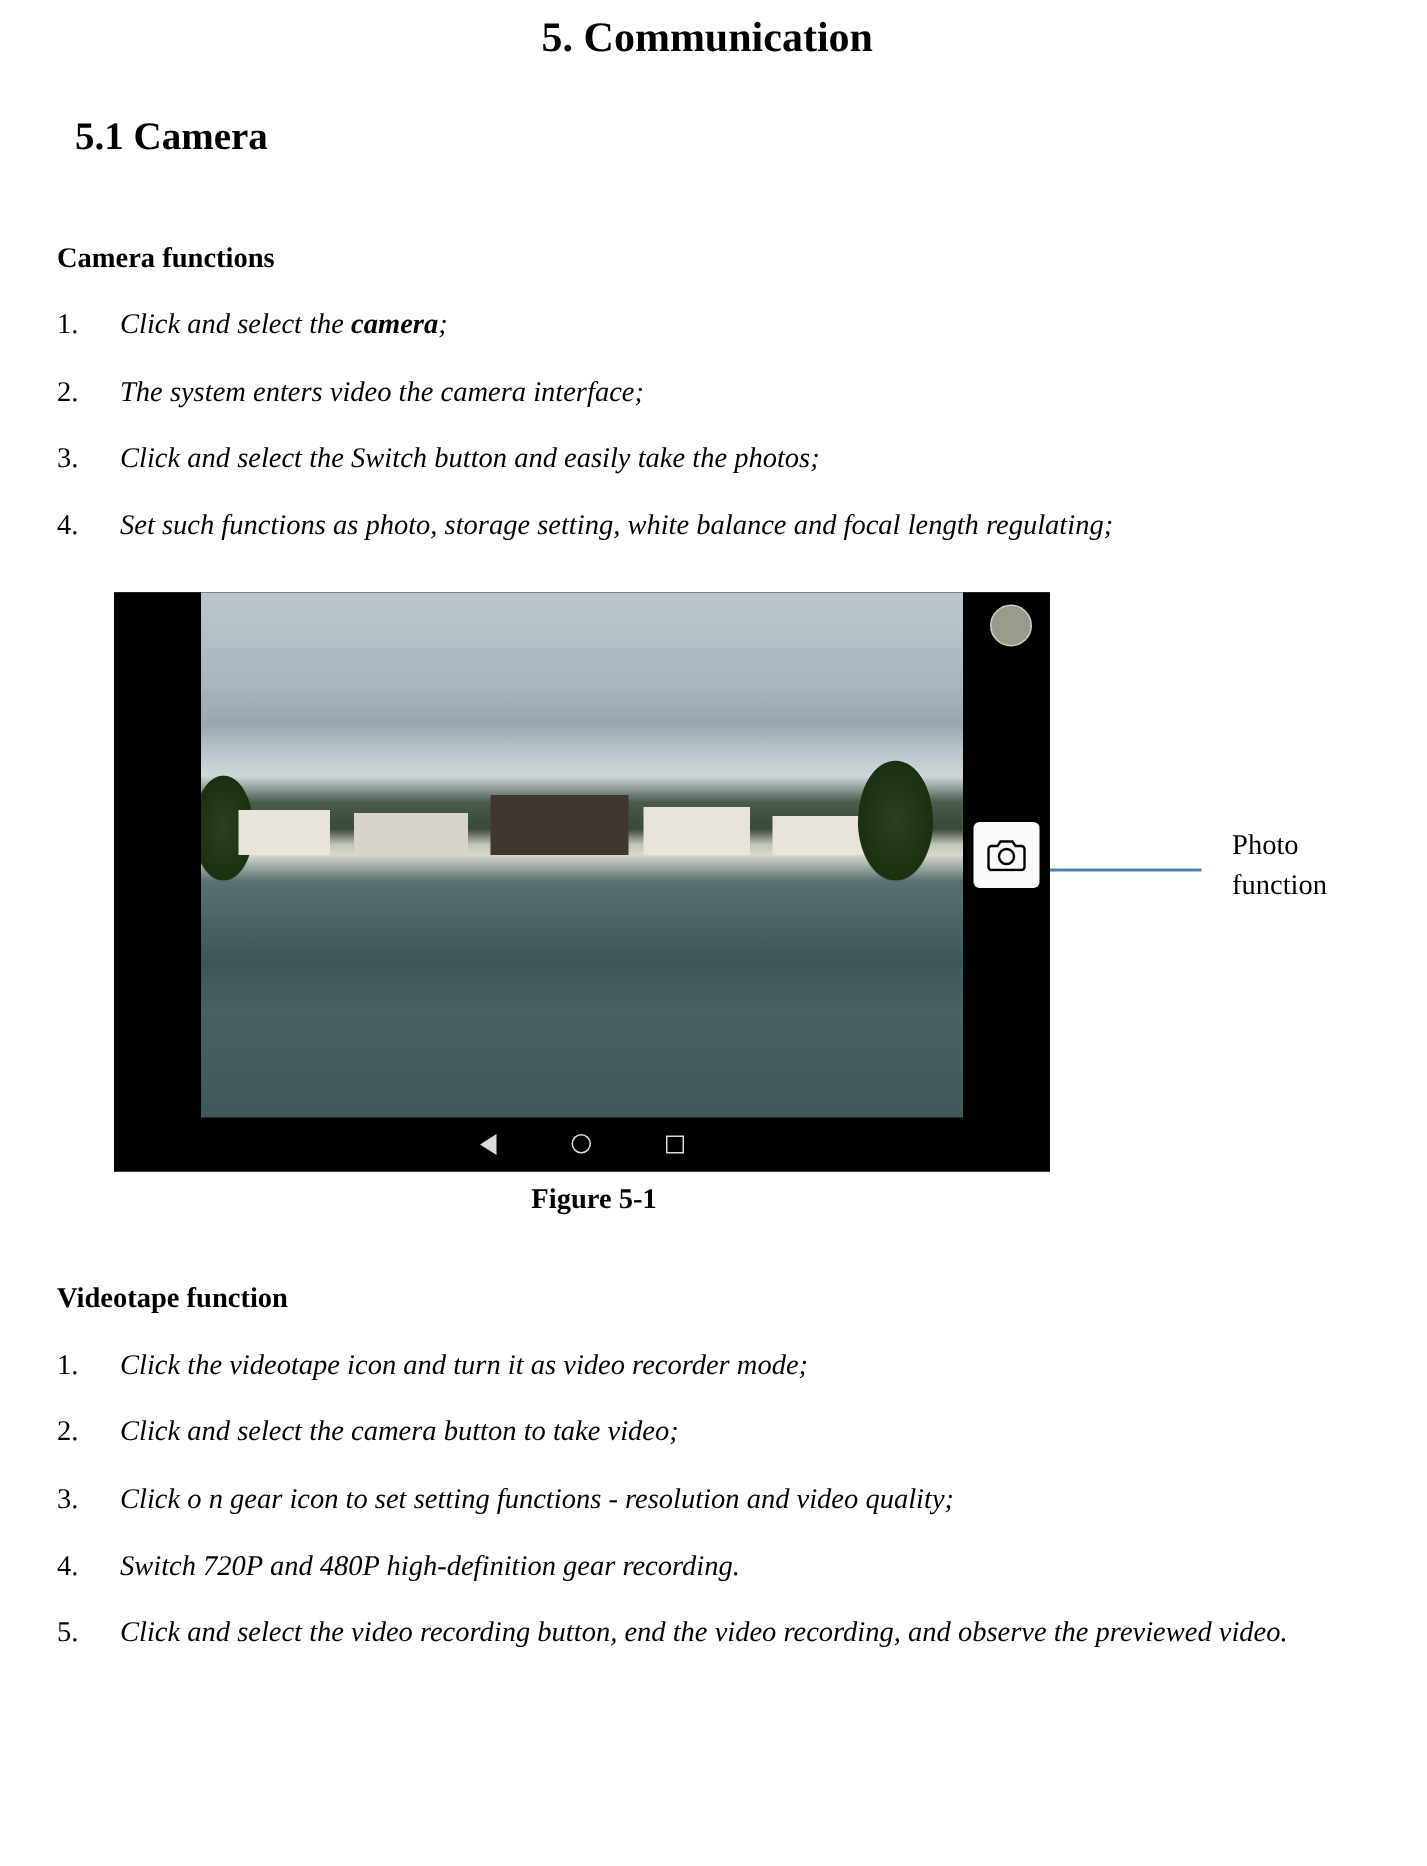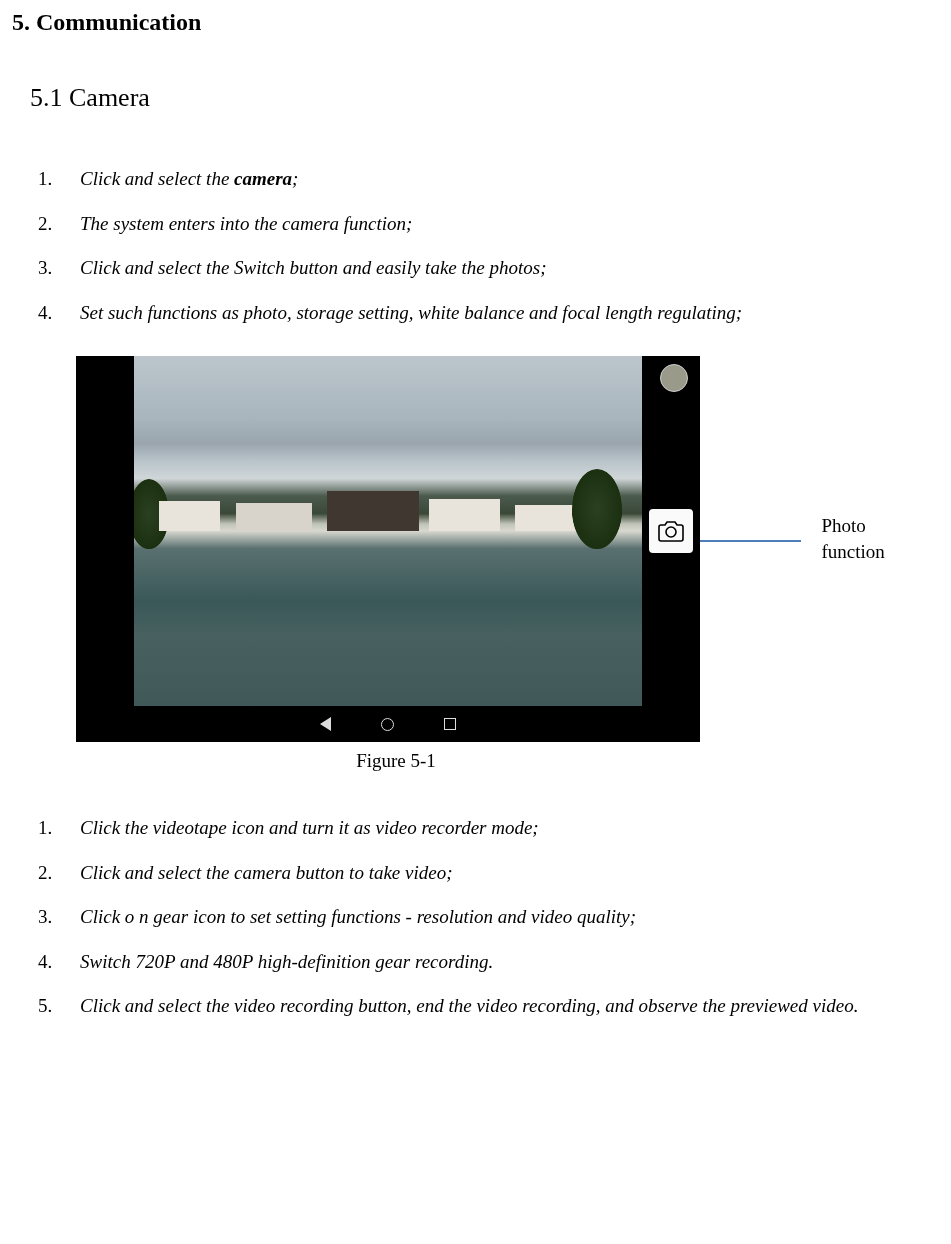--- a/index.html
+++ b/index.html
@@ -6,30 +6,31 @@
   body {
     font-family: "Times New Roman", Times, serif;
     background: #fff;
     color: #000;
     width: 951px;
     padding: 0 20px 40px 20px;
     font-size: 19px;
     line-height: 1.4;
   }
   .section-title {
-    font-size: 24px;
+    font-size: 28px;
     font-weight: bold;
     margin-top: 6px;
-    margin-bottom: 40px;
+    margin-bottom: 28px;
     margin-left: -8px;
+    text-align: center;
   }
   .subsection-title {
     font-size: 26px;
-    font-weight: normal;
-    margin-left: 10px;
+    font-weight: bold;
+    margin-left: 30px;
     margin-bottom: 50px;
   }
   .block {
     margin-left: 18px;
     margin-right: 10px;
   }
   .block-title {
     font-weight: bold;
     margin-bottom: 18px;
   }
@@ -162,51 +163,52 @@
     margin-left: -6px;
     margin-top: -16px;
   }
   .callout-label {
     margin-left: 20px;
     margin-top: -20px;
     font-size: 19px;
   }
   .figure-caption {
     text-align: center;
-    font-weight: normal;
+    font-weight: bold;
     margin-top: 6px;
     width: 752px;
     margin-left: 56px;
     width: 640px;
   }
 </style>
 </head>
 <body>
 
 <h1 class="section-title">
   <span>5.</span>
   <span>Communication</span>
 </h1>
 
 <h2 class="subsection-title">
   <span>5.1</span>
   <span>Camera</span>
 </h2>
 
 <div class="block">
+  <div class="block-title">Camera functions</div>
   <ol class="num-list">
     <li>
       <span class="num">1.</span>
       <span class="txt">
         <span>Click and select the </span><span class="bold">camera</span><span>;</span>
       </span>
     </li>
     <li>
       <span class="num">2.</span>
-      <span class="txt">The system enters into the camera function;</span>
+      <span class="txt">The system enters video the camera interface;</span>
     </li>
     <li>
       <span class="num">3.</span>
       <span class="txt">Click and select the Switch button and easily take the photos;</span>
     </li>
     <li>
       <span class="num">4.</span>
       <span class="txt">Set such functions as photo, storage setting, white balance and focal length regulating;</span>
     </li>
   </ol>
@@ -242,20 +244,21 @@
         <div class="square-nav"></div>
       </div>
     </div>
     <div class="callout-line"></div>
     <div class="callout-label">Photo function</div>
   </div>
   <div class="figure-caption">Figure 5-1</div>
 </div>
 
 <div class="block">
+  <div class="block-title">Videotape function</div>
   <ol class="num-list">
     <li>
       <span class="num">1.</span>
       <span class="txt">Click the videotape icon and turn it as video recorder mode;</span>
     </li>
     <li>
       <span class="num">2.</span>
       <span class="txt">Click and select the camera button to take video;</span>
     </li>
     <li>

